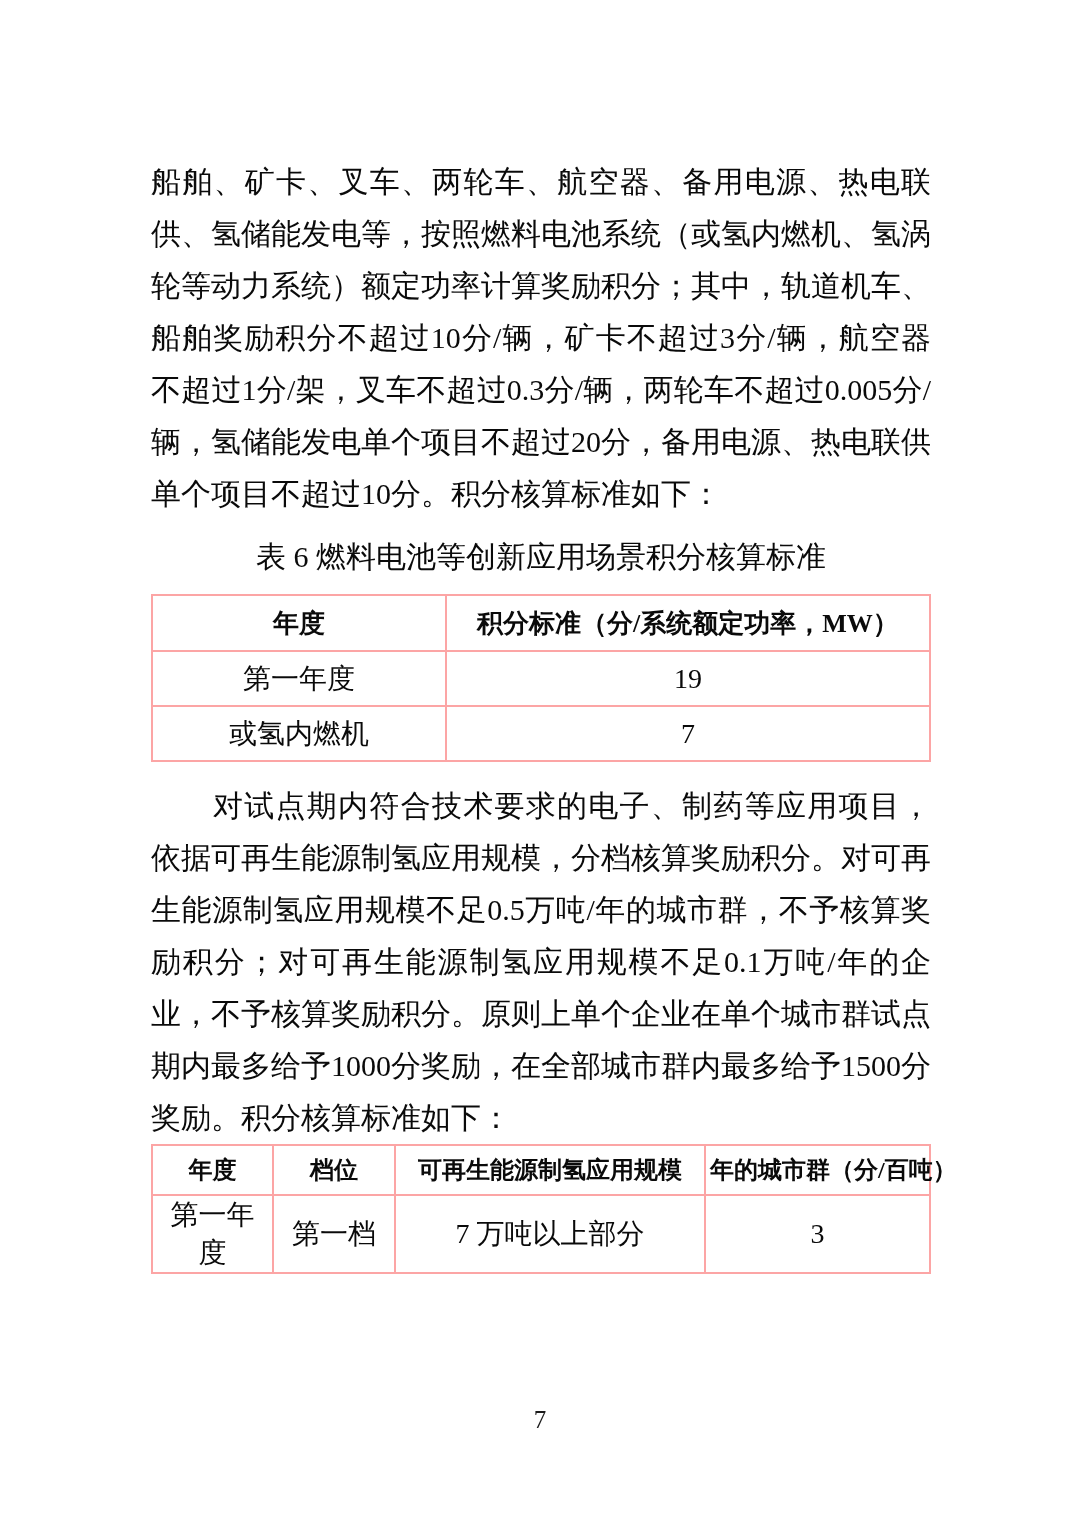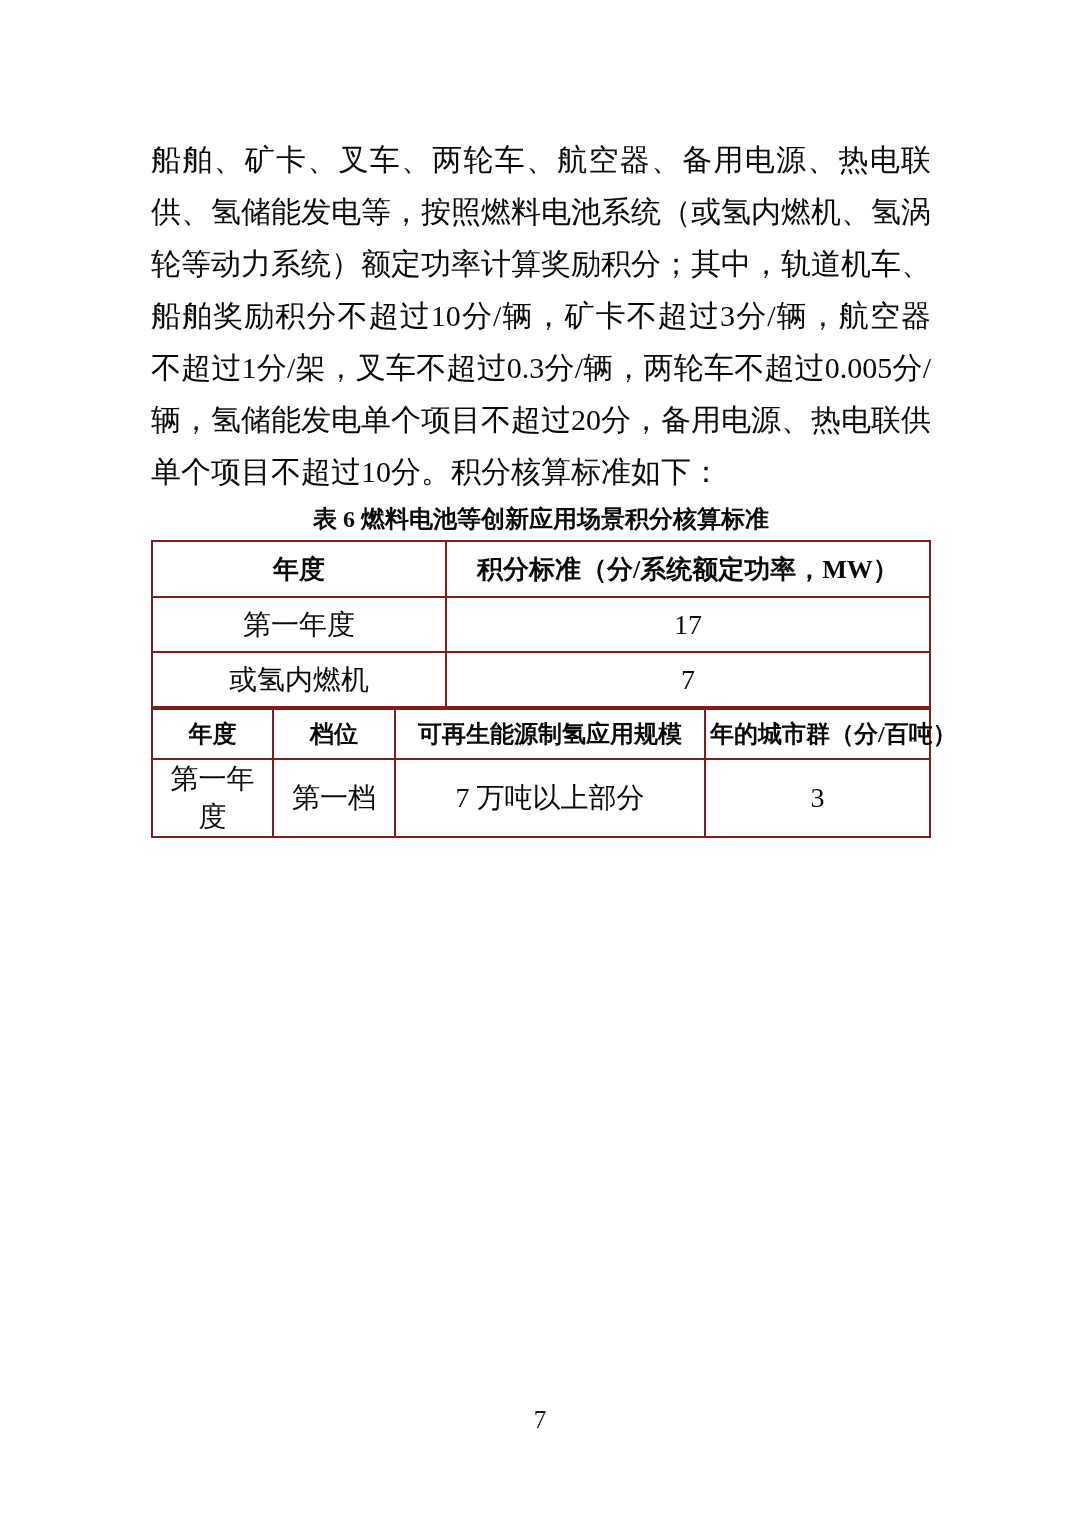--- a/index.html
+++ b/index.html
@@ -8,46 +8,46 @@
     width: 1080px; height: 1527px;
     background: #ffffff;
     position: relative;
     margin: 0 auto;
     font-family: "Liberation Serif", "DejaVu Serif", serif;
     color: #0a0a0a;
     overflow: hidden;
   }
   .content {
     position: absolute;
-    left: 151px; top: 134px;
+    left: 151px; top: 156px;
     width: 780px;
   }
   .para {
     font-size: 30px;
     line-height: 52px;
     text-align: justify;
     text-justify: inter-ideograph;
     margin: 0;
     word-break: break-all;
   }
   .para.indent { text-indent: 62px; }
   .tbl-title {
-    font-size: 24px;
-    font-weight: bold;
+    font-size: 30px;
+    font-weight: normal;
     text-align: center;
     line-height: 42px;
-    margin: 0;
+    margin: 16px;
   }
   table.tbl {
     border-collapse: collapse;
     table-layout: fixed;
     width: 100%;
   }
   .tbl td {
-    border: 2px solid #7f1d1d;
+    border: 2px solid #fca5a5;
     text-align: center;
     vertical-align: middle;
     padding: 0 4px;
   }
   .tbl tr.hdr td { font-weight: bold; }
   .t6 tr.hdr td { height: 56px; font-size: 26px; }
   .t6 tr.row td { height: 55px; font-size: 28px; }
   .t7 { margin-top: 0; }
   .t7 tr.hdr td { height: 50px; font-size: 24px; white-space: nowrap; }
   .t7 tr.row td { height: 58px; font-size: 28px; }
@@ -77,29 +77,30 @@
         <col style="width:294px">
         <col>
       </colgroup>
       <tbody>
           <tr class="hdr">
         <td>年度</td>
         <td>积分标准（分/系统额定功率，MW）</td>
       </tr>
       <tr class="row">
         <td>第一年度</td>
-        <td>17</td>
+        <td>19</td>
       </tr>
       <tr class="row">
         <td>或氢内燃机</td>
         <td>7</td>
       </tr>
     </tbody>
       </table>
 
+    <p class="para indent" id="para2">对试点期内符合技术要求的电子、制药等应用项目，依据可再生能源制氢应用规模，分档核算奖励积分。对可再生能源制氢应用规模不足0.5万吨/年的城市群，不予核算奖励积分；对可再生能源制氢应用规模不足0.1万吨/年的企业，不予核算奖励积分。原则上单个企业在单个城市群试点期内最多给予1000分奖励，在全部城市群内最多给予1500分奖励。积分核算标准如下：</p>
 
 
     <table class="tbl t7">
       <colgroup>
         <col style="width:121px">
         <col style="width:122px">
         <col style="width:310px">
         <col>
       </colgroup>
       <tbody>

